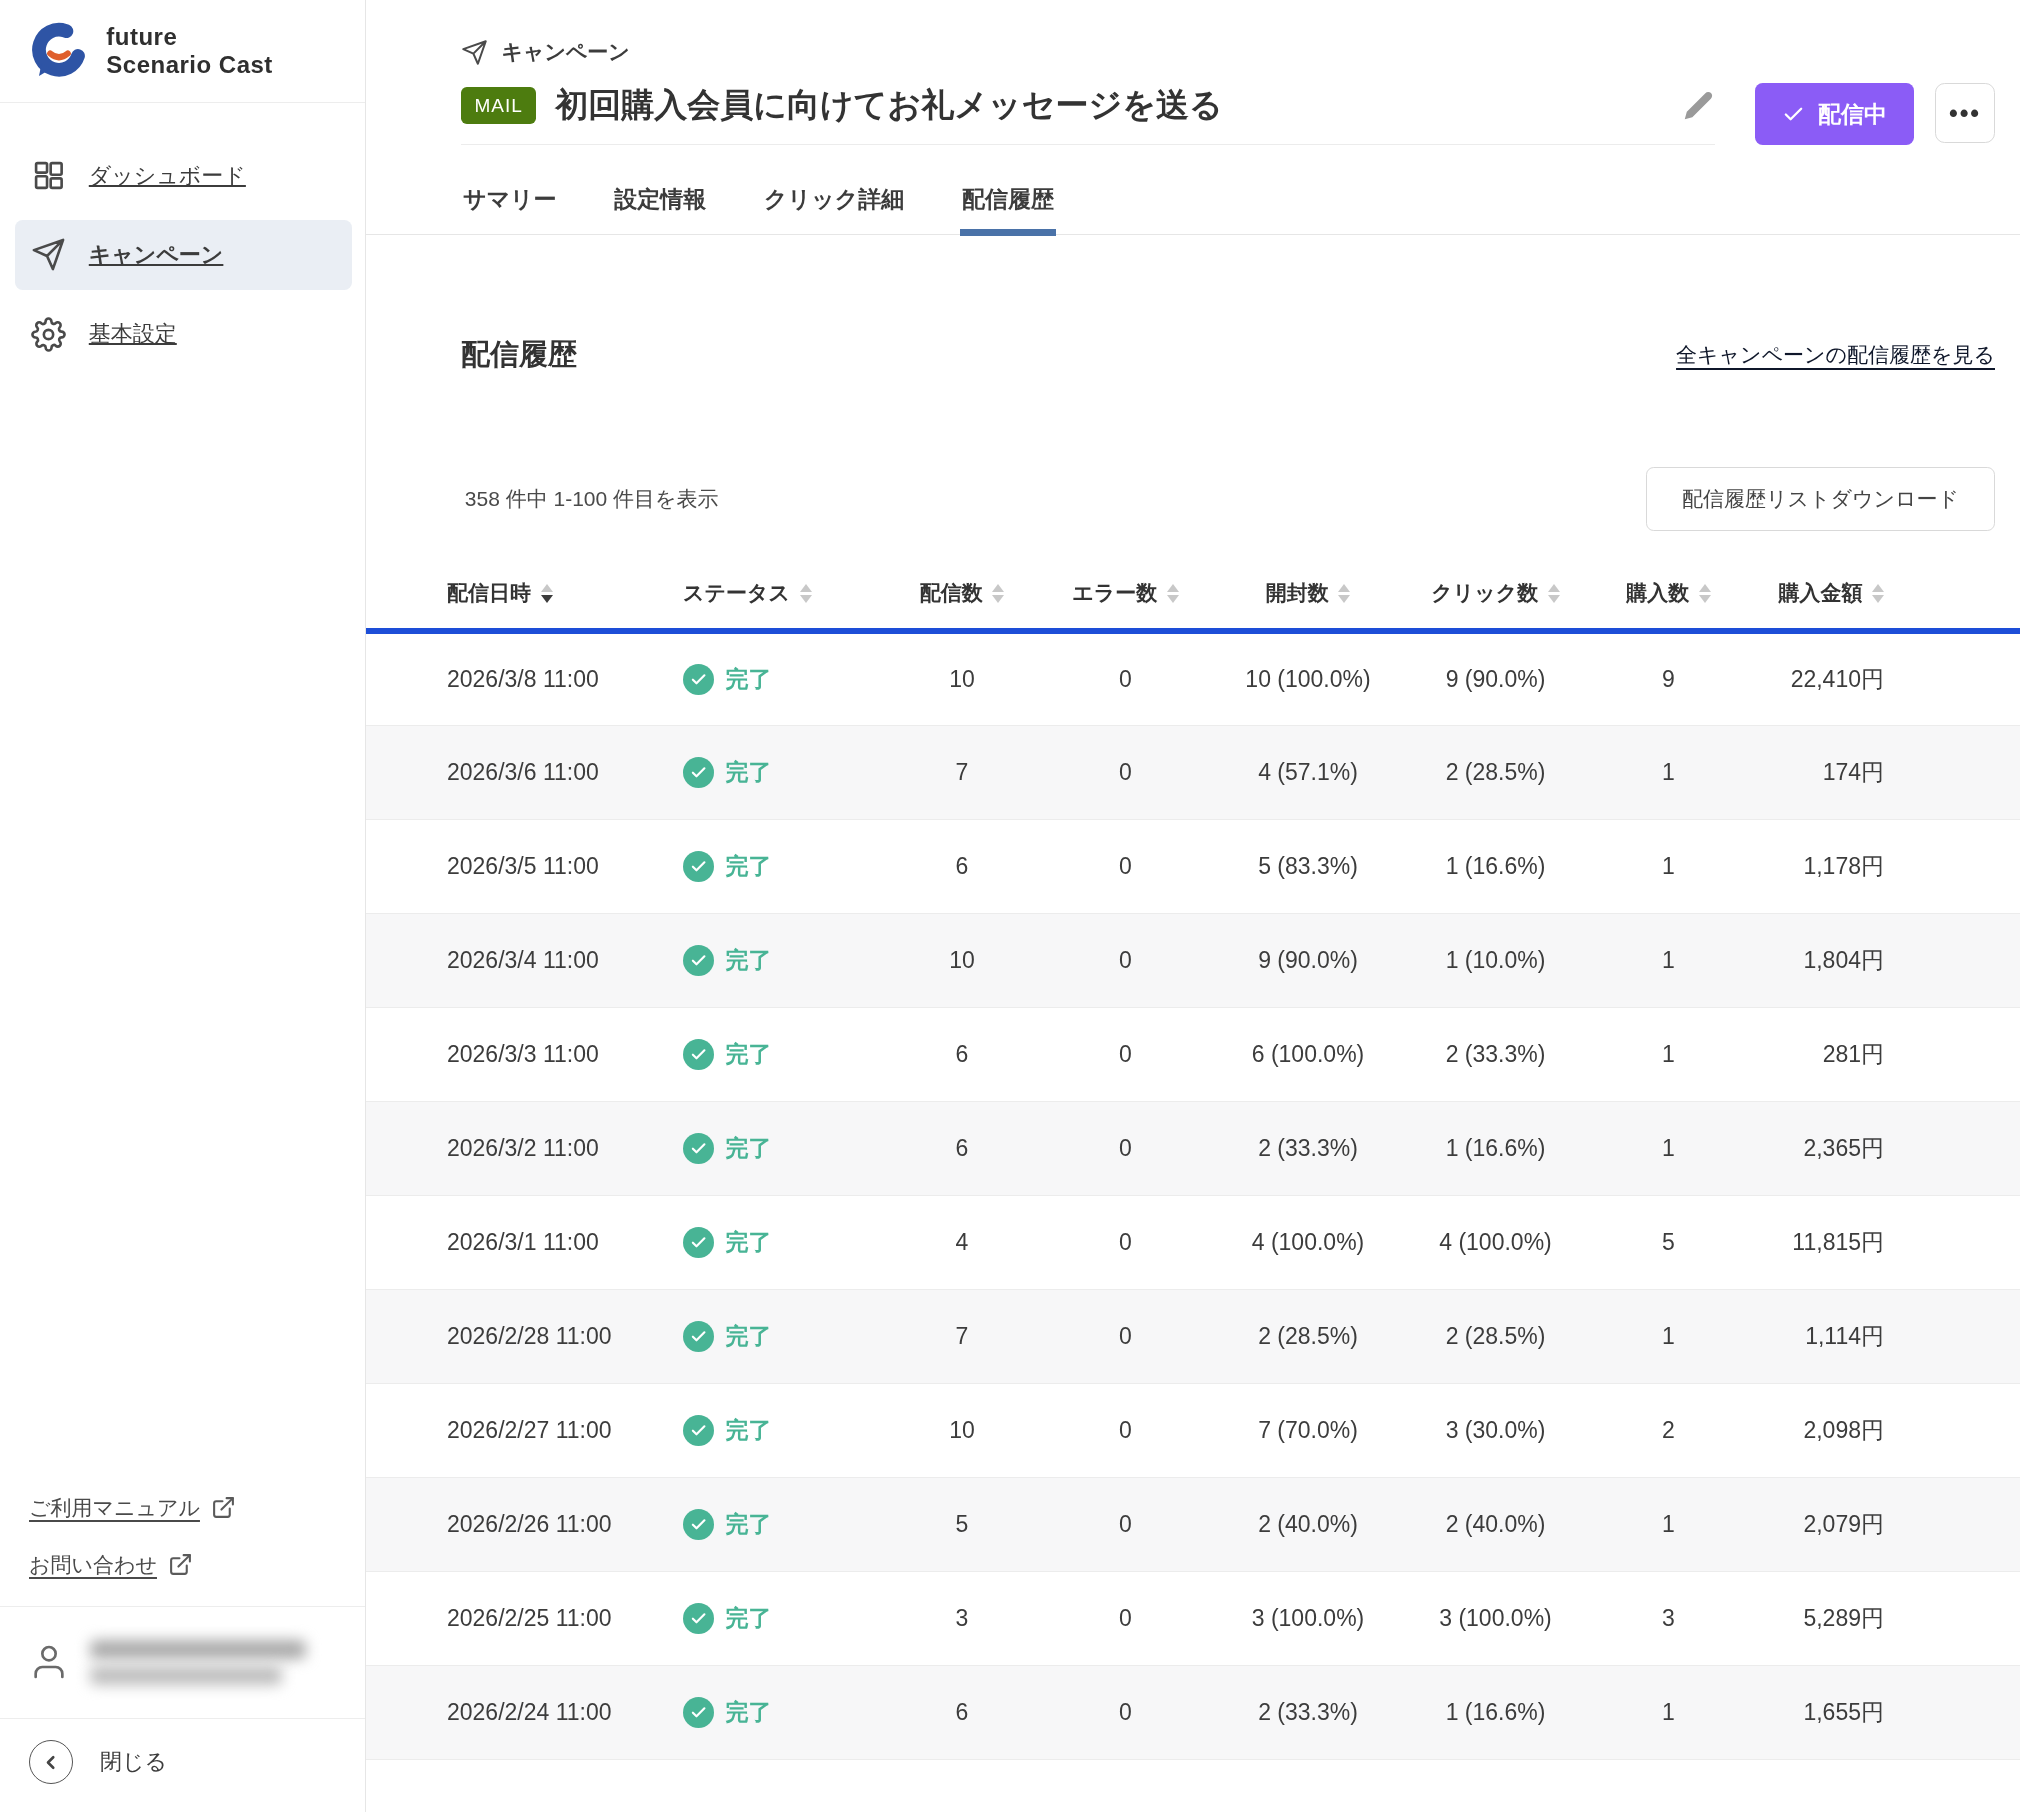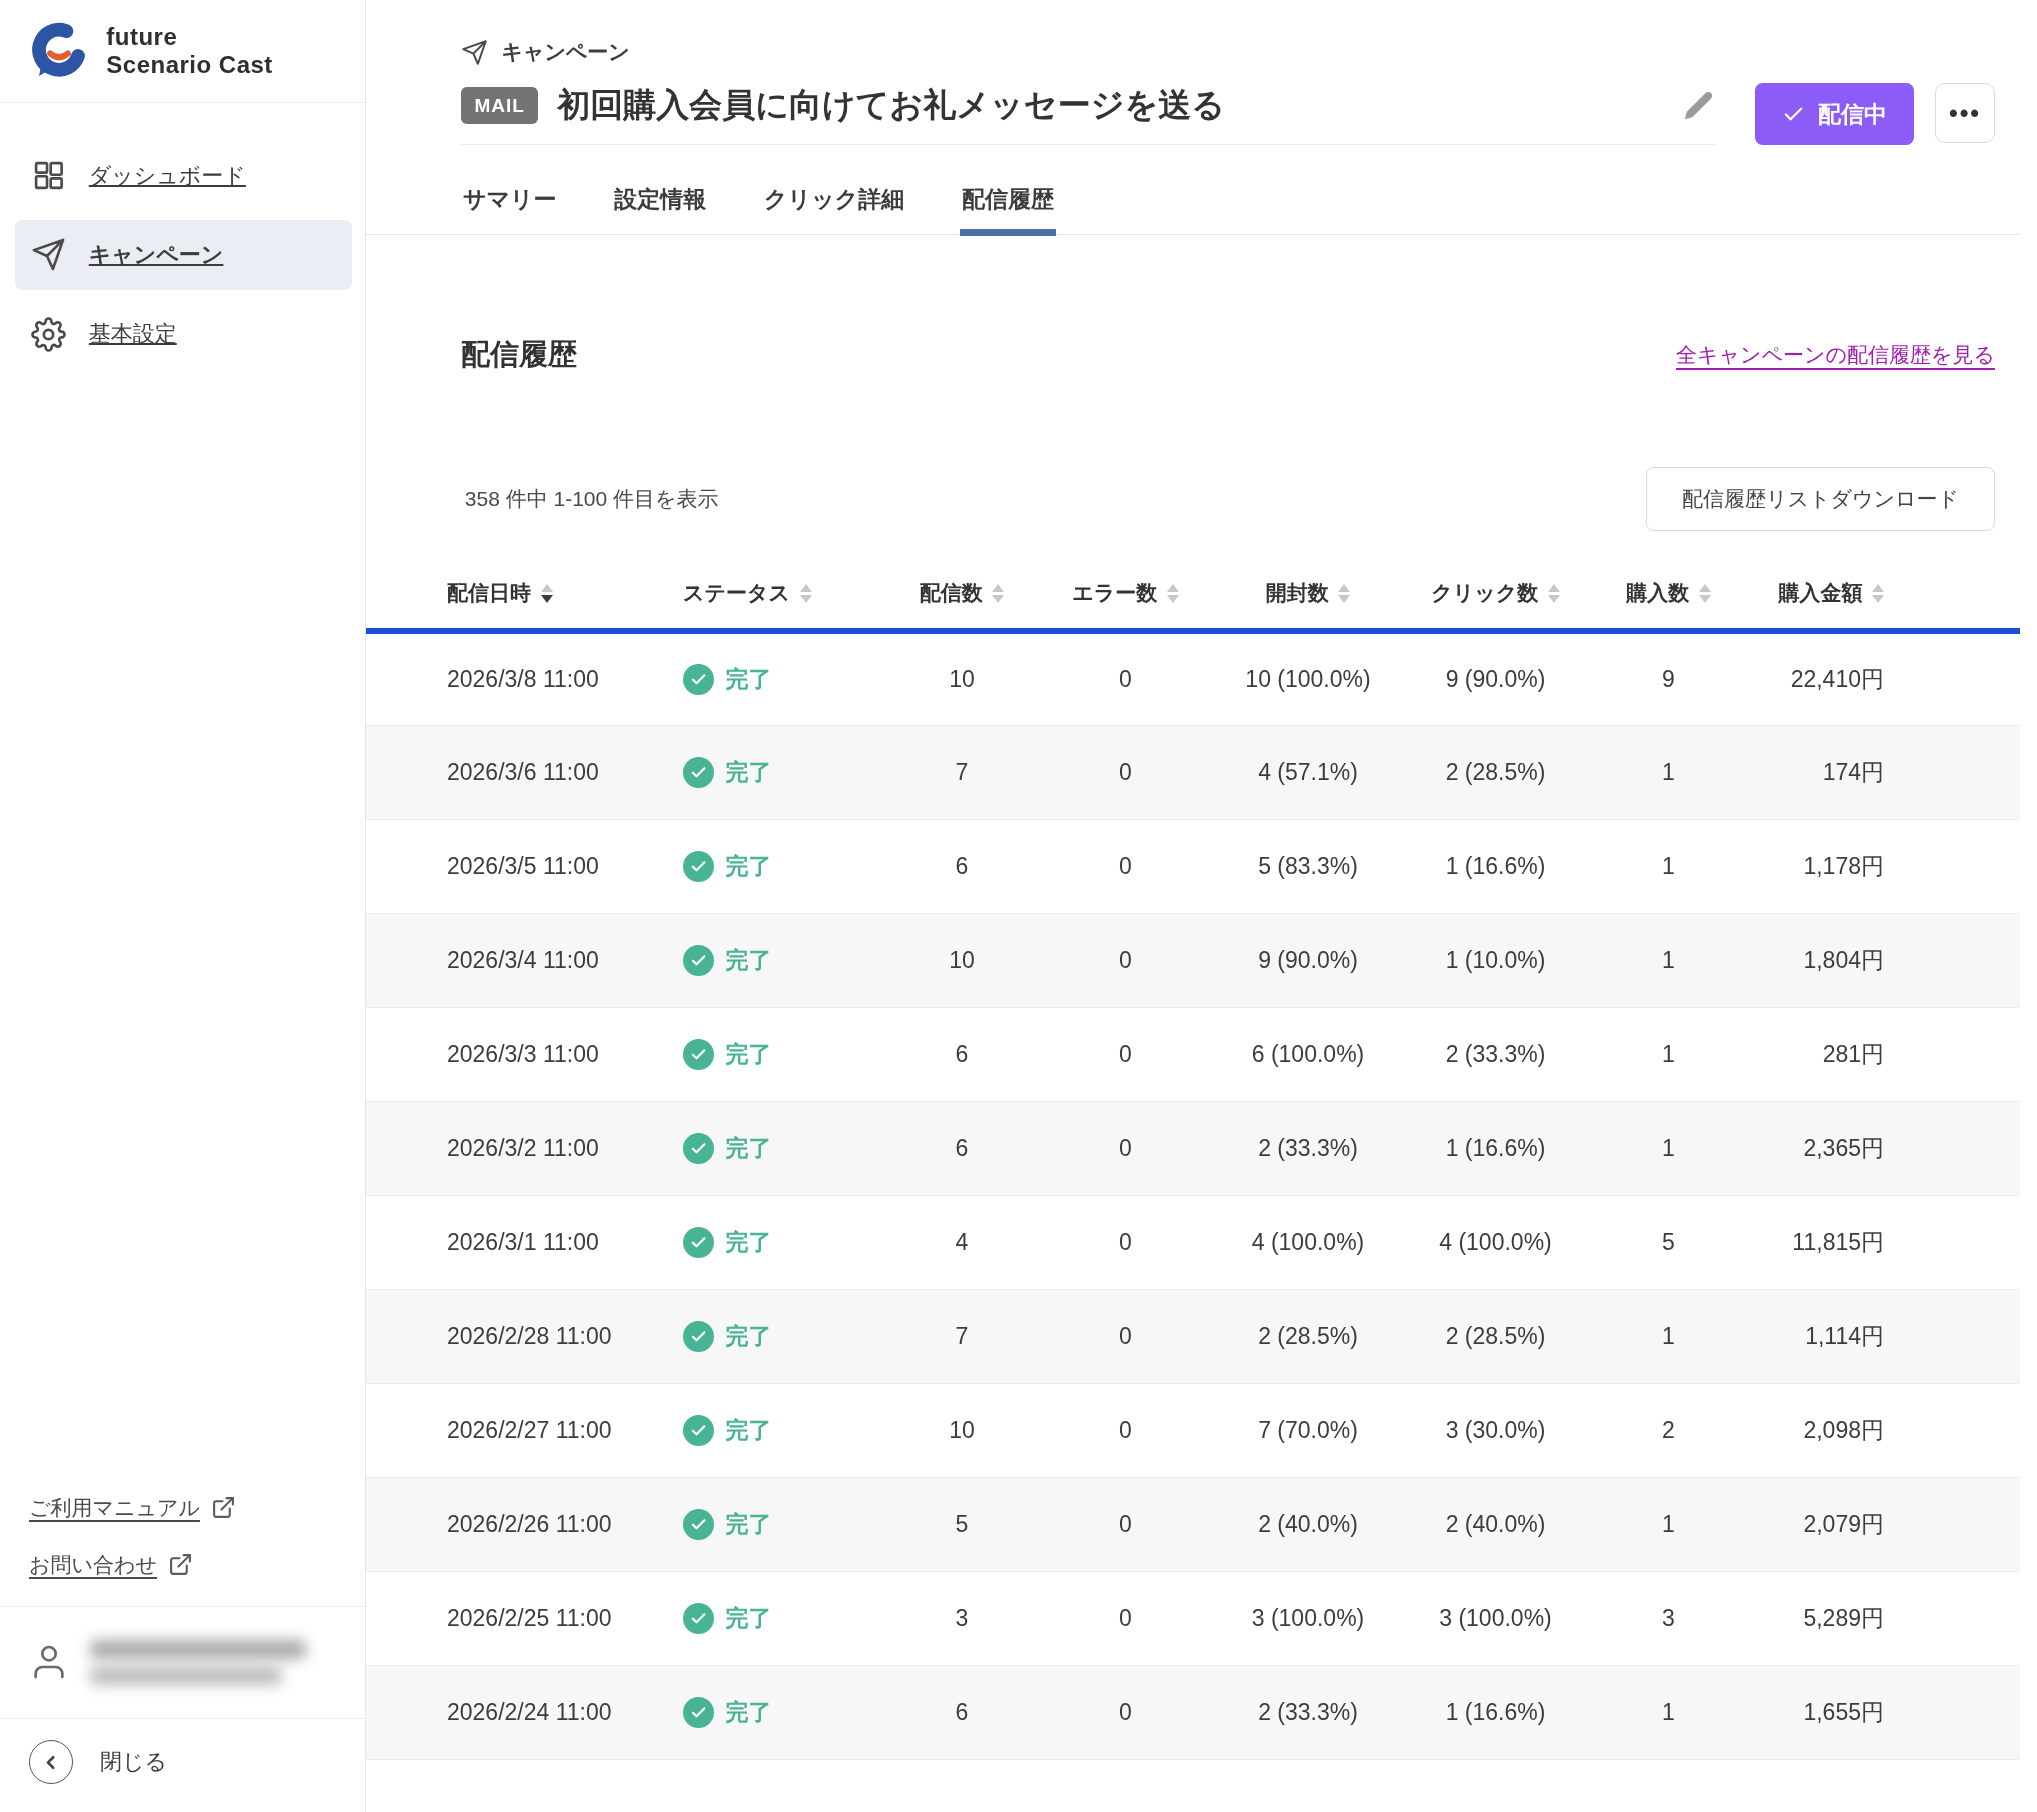--- a/index.html
+++ b/index.html
@@ -72,21 +72,21 @@
     font-size: 21px; font-weight: bold; color: #3c3c3c;
   }
   .breadcrumb-row svg { width: 27px; height: 27px; stroke: #4a4a4a; }
 
   .title-row { margin-top: 17.3px; display: flex; align-items: flex-start; }
   .title-field {
     flex: 1; display: flex; align-items: center; gap: 19px;
     border-bottom: 1.9px solid #ececec; padding-bottom: 15.4px; margin-right: 40px;
   }
   .mail-badge {
-    background: #737373; color: #fff; font-size: 19px; font-weight: bold;
+    background: #4d7c0f; color: #fff; font-size: 19px; font-weight: normal;
     padding: 7.7px 13.4px; border-radius: 5.8px; letter-spacing: 1px;
   }
   .campaign-title { font-size: 33px; font-weight: bold; color: #333; }
   .edit-pencil { margin-left: auto; width: 33px; height: 33px; fill: #9a9a9a; cursor: pointer; }
 
   .status-btn {
     display: flex; align-items: center; gap: 13.4px;
     background: #8b5cf6; color: #fff; font-size: 23px; font-weight: bold;
     border: none; border-radius: 7.7px; padding: 15.4px 27px; cursor: pointer;
   }
@@ -104,21 +104,21 @@
     padding: 5.8px 1.9px 19px 1.9px; cursor: pointer;
   }
   .tab.active::after {
     content: ""; position: absolute; left: 0; right: 0; bottom: -1.9px;
     height: 6.7px; background: #4a72a8;
   }
 
   .section-head { margin-top: 100px; display: flex; align-items: center; justify-content: space-between; }
   .section-title { font-size: 29px; font-weight: bold; color: #333; }
   .section-link {
-    font-size: 21px; color: #a21caf; text-decoration: underline;
+    font-size: 21px; color: #0f172a; text-decoration: underline;
     text-underline-offset: 5.8px; cursor: pointer;
   }
 
   .list-controls { margin-top: 92px; display: flex; align-items: center; justify-content: space-between; }
   .count-text { font-size: 21px; color: #4a4a4a; padding-left: 3.8px; }
   .download-btn {
     background: #fff; border: 1px solid #d9d9d9; border-radius: 7.7px;
     font-size: 21px; color: #444; padding: 17.3px 35px; cursor: pointer;
     font-family: inherit;
   }

